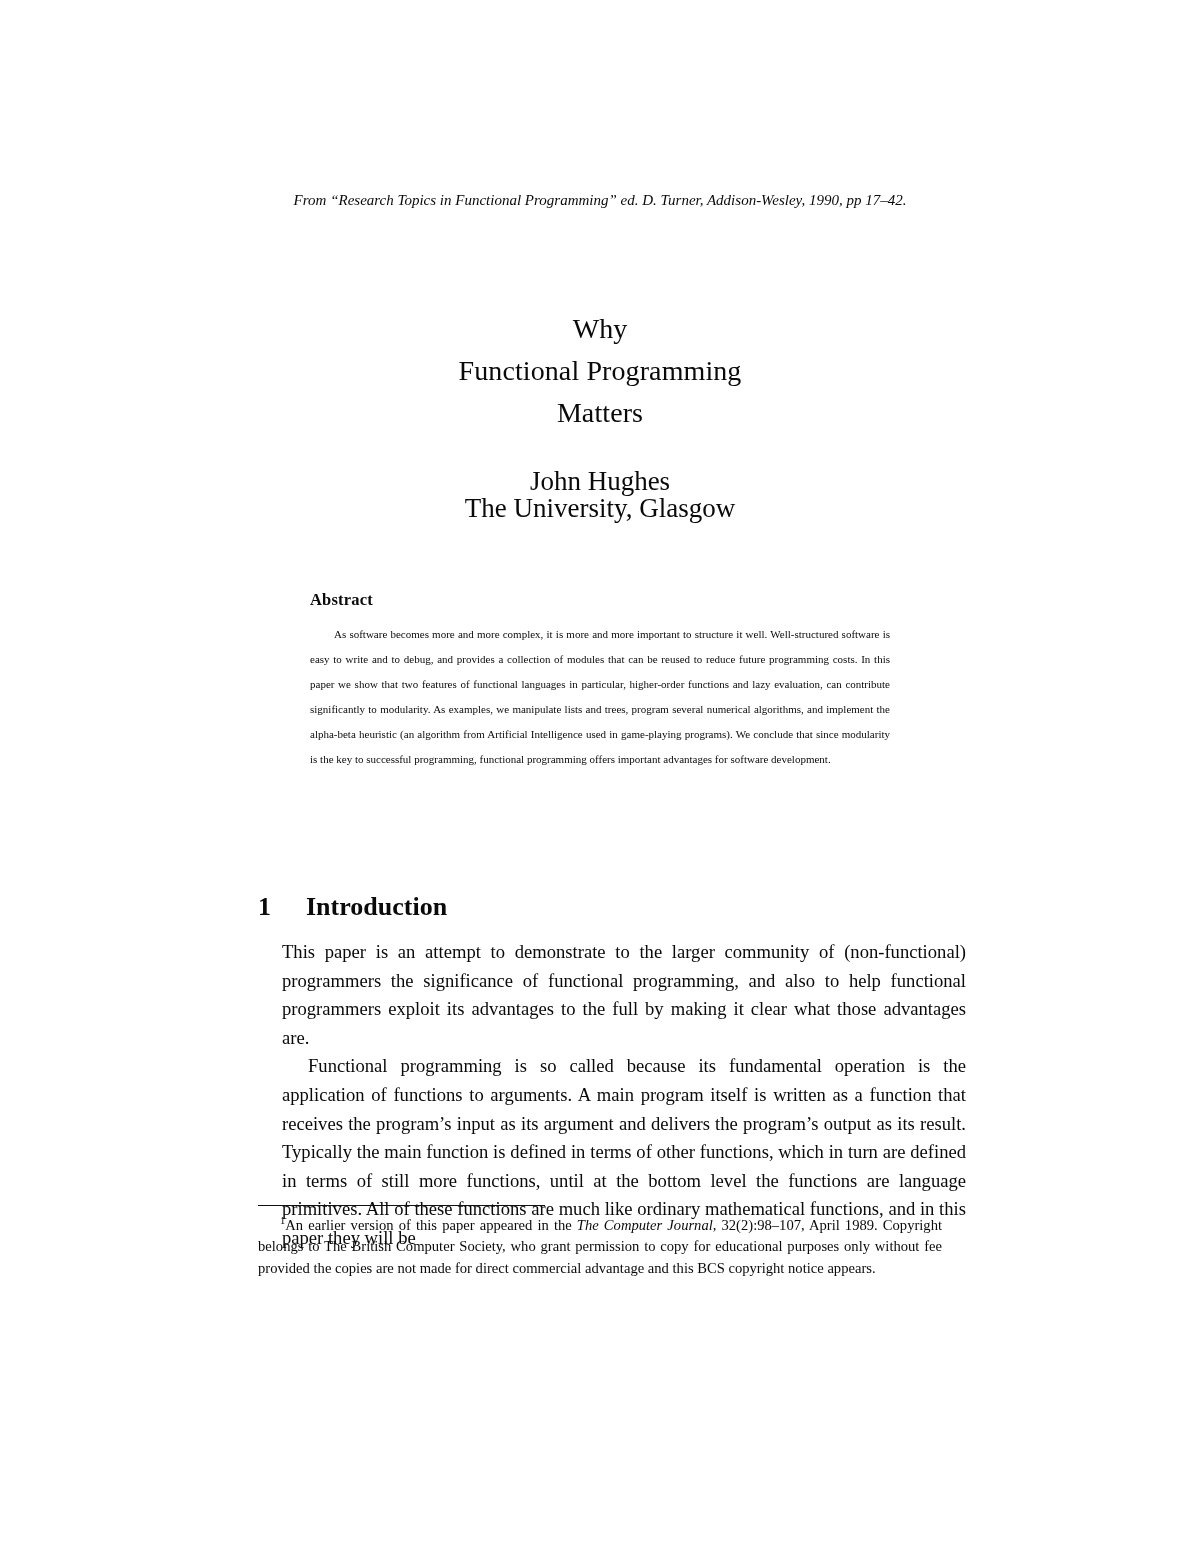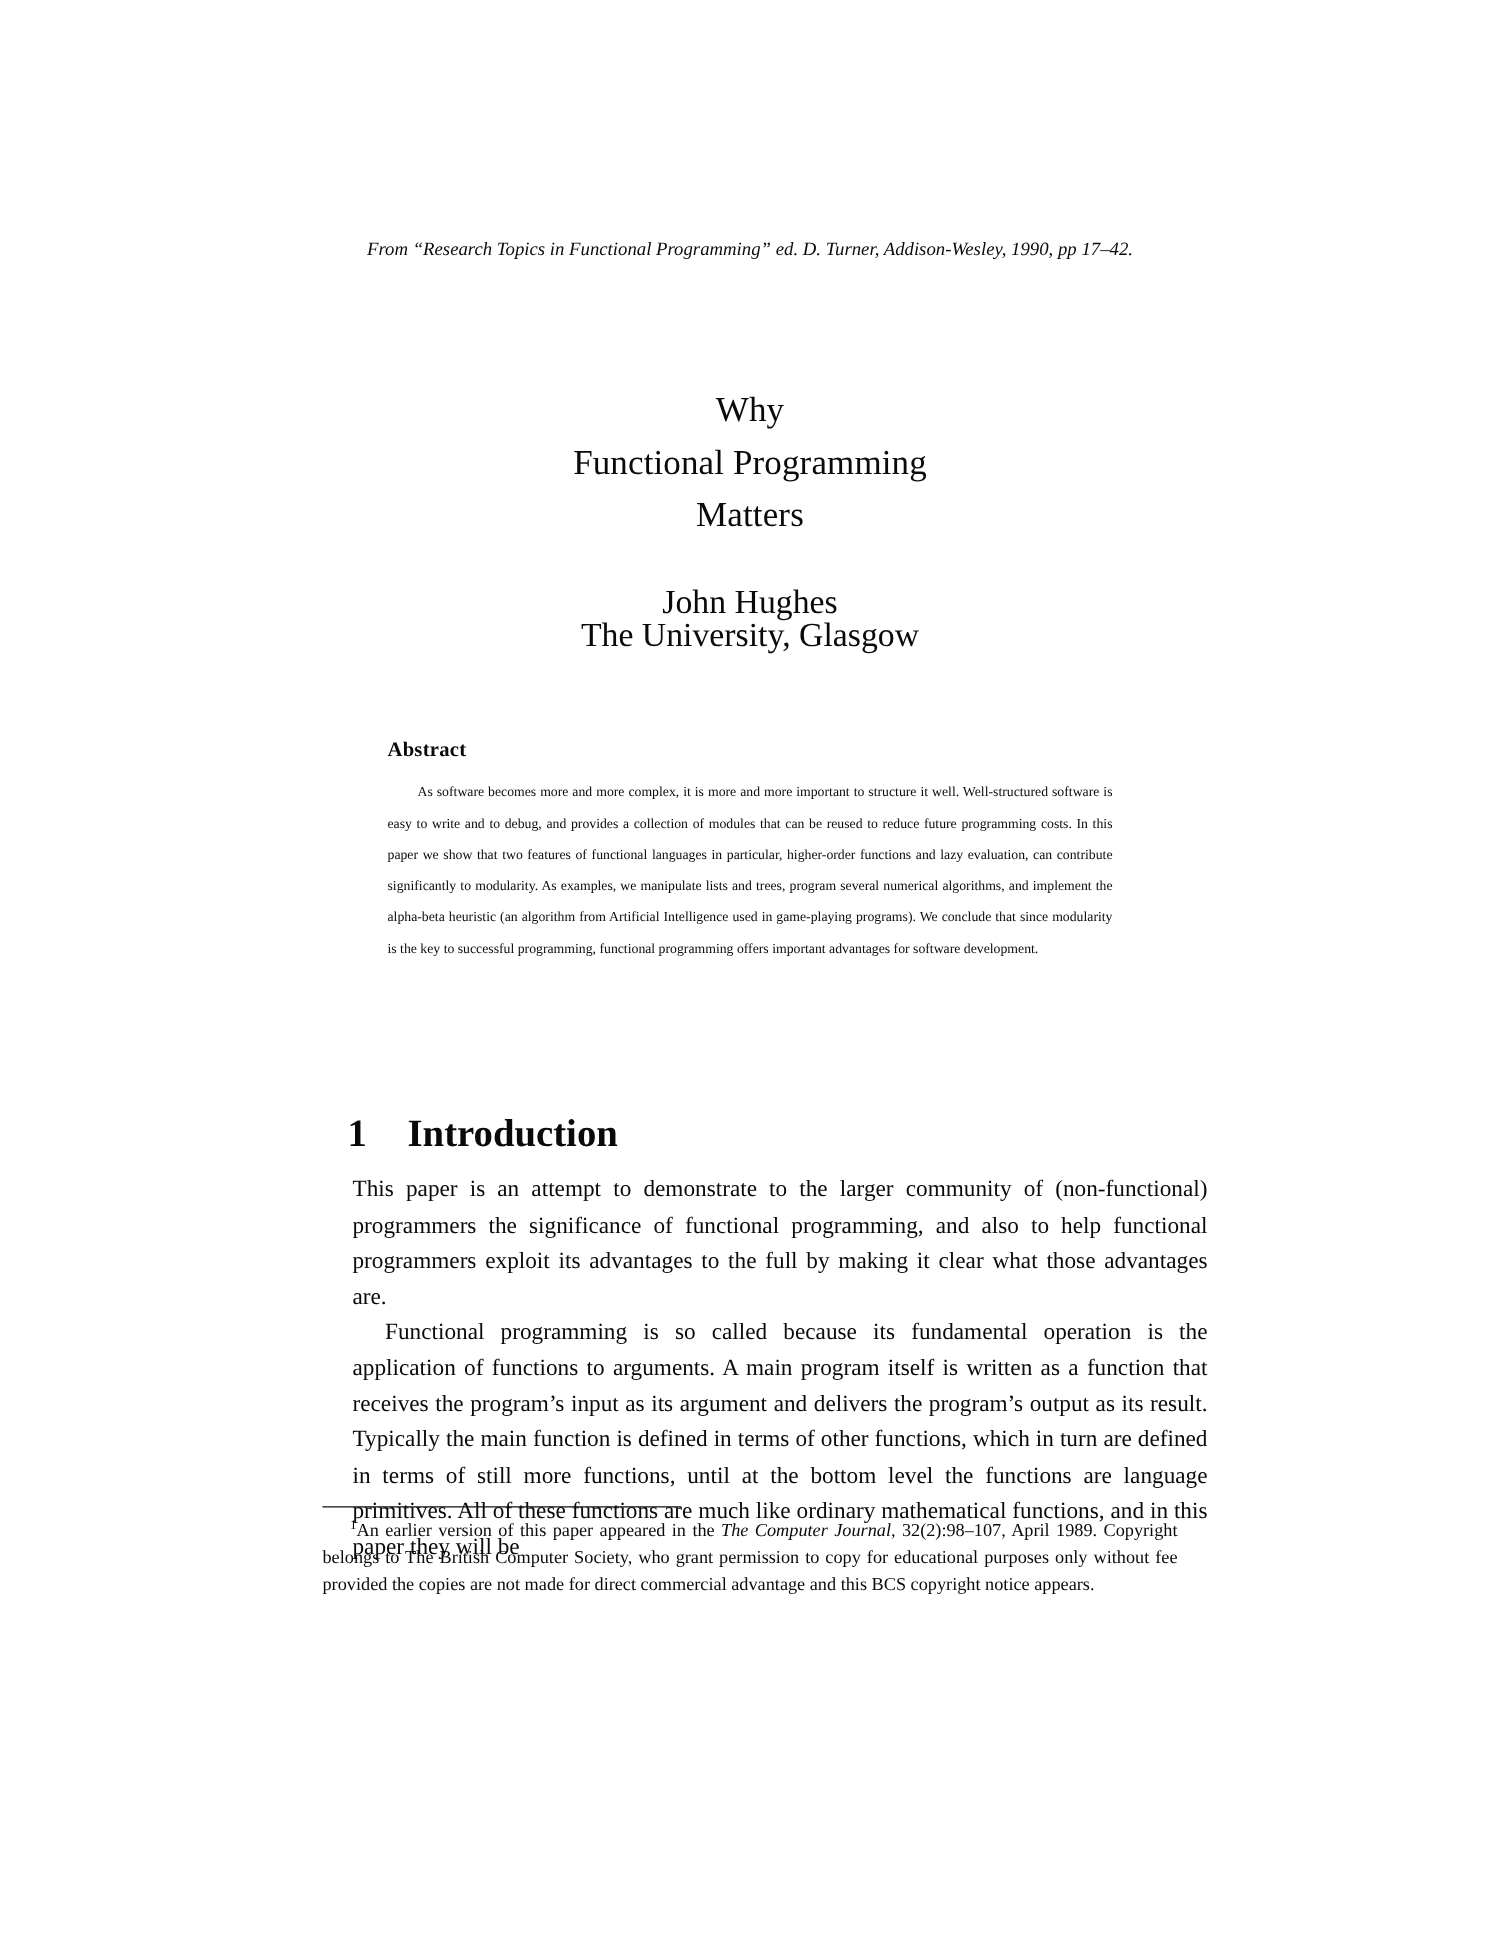--- a/index.html
+++ b/index.html
@@ -83,23 +83,22 @@
     hyphens: manual;
   }
 
   
   .section-heading {
     position: absolute;
     left: 258px;
     top: 890px;
     width: 684px;
     font-weight: bold;
-    font-size: 31px;
+    font-size: 26px;
     line-height: 34px;
-    margin-left: 20px;
   }
   .section-number {
     display: inline-block;
     width: 48px;
   }
 
   
   .body-text {
     position: absolute;
     left: 258px;

